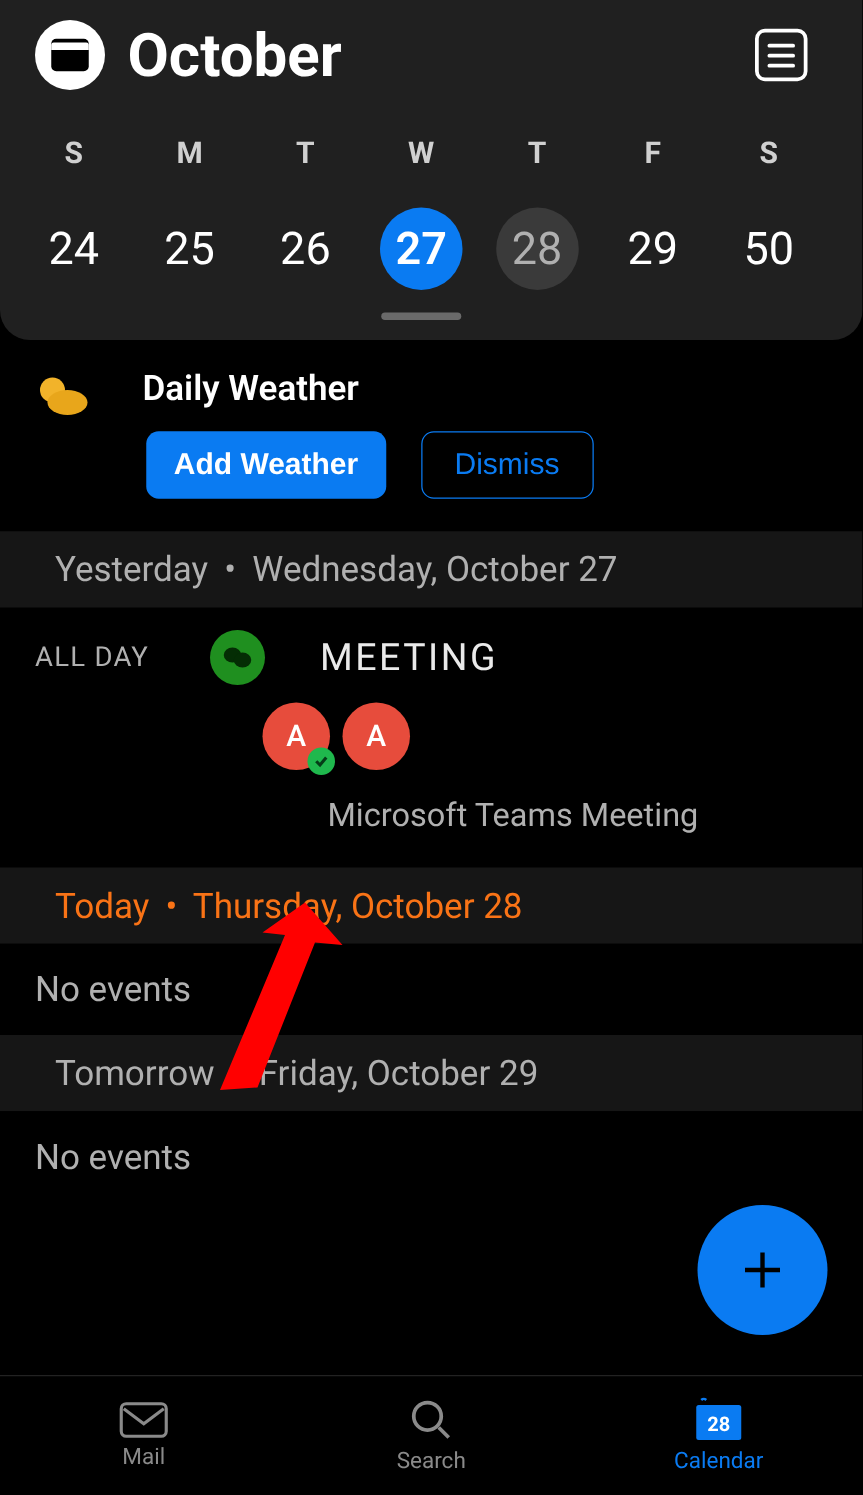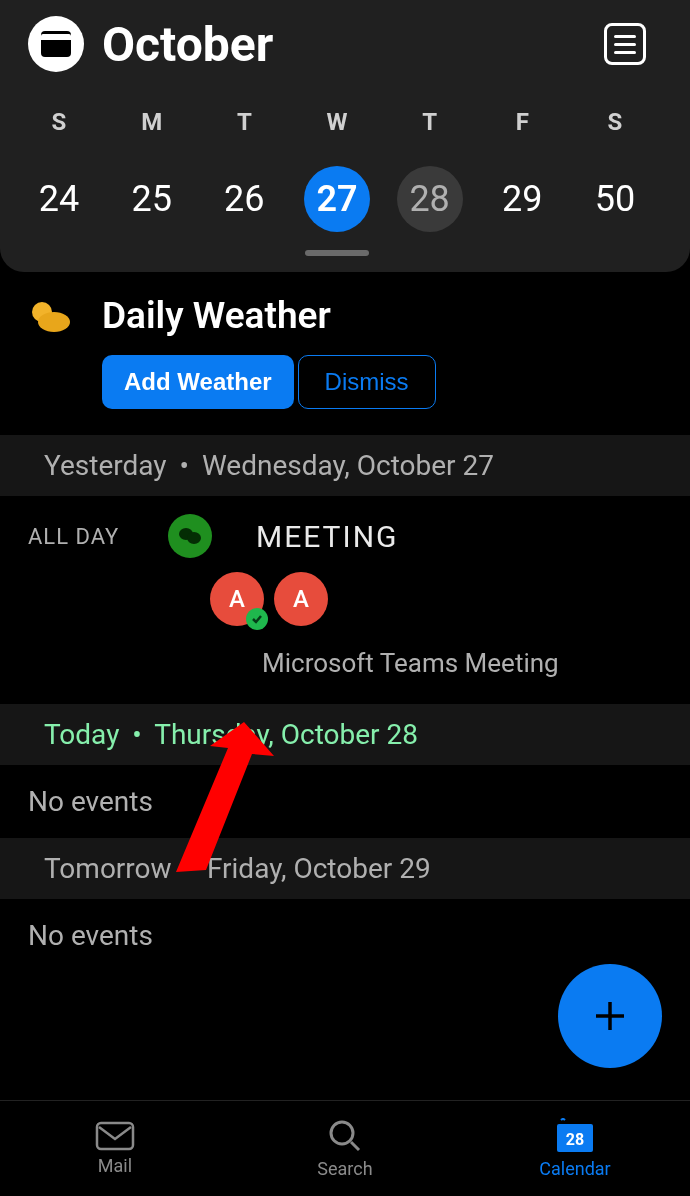--- a/index.html
+++ b/index.html
@@ -23,28 +23,28 @@
   .date-inner { width: 66px; height: 66px; border-radius: 50%; display: flex; align-items: center; justify-content: center; }
   .date.selected .date-inner { background: #0a7bf2; color: #fff; font-weight: 600; }
   .date.today .date-inner { background: #3a3a3a; color: #b0b0b0; }
   .handle-row { display: flex; justify-content: center; margin-top: 18px; }
   .handle { width: 64px; height: 6px; background: #6a6a6a; border-radius: 3px; }
 
   
   .weather-card { padding: 22px 28px 26px 28px; display: flex; }
   .weather-icon { width: 56px; margin-right: 18px; padding-top: 4px; }
   .weather-body { flex: 1; }
-  .weather-title { font-size: 37px; font-weight: 600; }
+  .weather-title { font-size: 28px; font-weight: 600; margin-left: 12px; }
   .weather-sub { font-size: 26px; color: #bdbdbd; margin-top: 8px; line-height: 1.35; }
-  .weather-btns { margin-top: 18px; display: flex; gap: 4px; }
+  .weather-btns { margin-top: 18px; display: flex; gap: 28px; margin-left: 15px; }
   .btn-primary { background: #0a7bf2; color: #fff; font-size: 24px; font-weight: 600; border-radius: 10px; padding: 12px 22px; border: none; }
   .btn-outline { background: transparent; color: #0a7bf2; font-size: 24px; font-weight: 500; border: 1.5px solid #0a7bf2; border-radius: 10px; padding: 12px 26px; }
 
   .section-hdr { background: #161616; padding: 14px 44px; font-size: 28px; color: #b0b0b0; }
-  .section-hdr .accent { color: #86efac; }
+  .section-hdr .accent { color: #f97316; }
   .bullet { margin: 0 6px; }
 
   
   .event-row { padding: 18px 28px 26px 28px; }
   .event-top { display: flex; align-items: center; gap: 22px; }
   .allday-label { font-size: 22px; color: #b0b0b0; width: 118px; letter-spacing: 1px; }
   .chat-badge { width: 44px; height: 44px; background: #1f8f1f; border-radius: 50%; display: flex; align-items: center; justify-content: center; margin-right: 22px; }
   .event-title { font-size: 30px; color: #eaeaea; letter-spacing: 2px; }
   .avatars { display: flex; margin-left: 182px; margin-top: 14px; position: relative; }
   .avatar { width: 54px; height: 54px; background: #e74c3c; border-radius: 50%; display: flex; align-items: center; justify-content: center; font-size: 24px; color: #fff; font-weight: 500; position: relative; }

